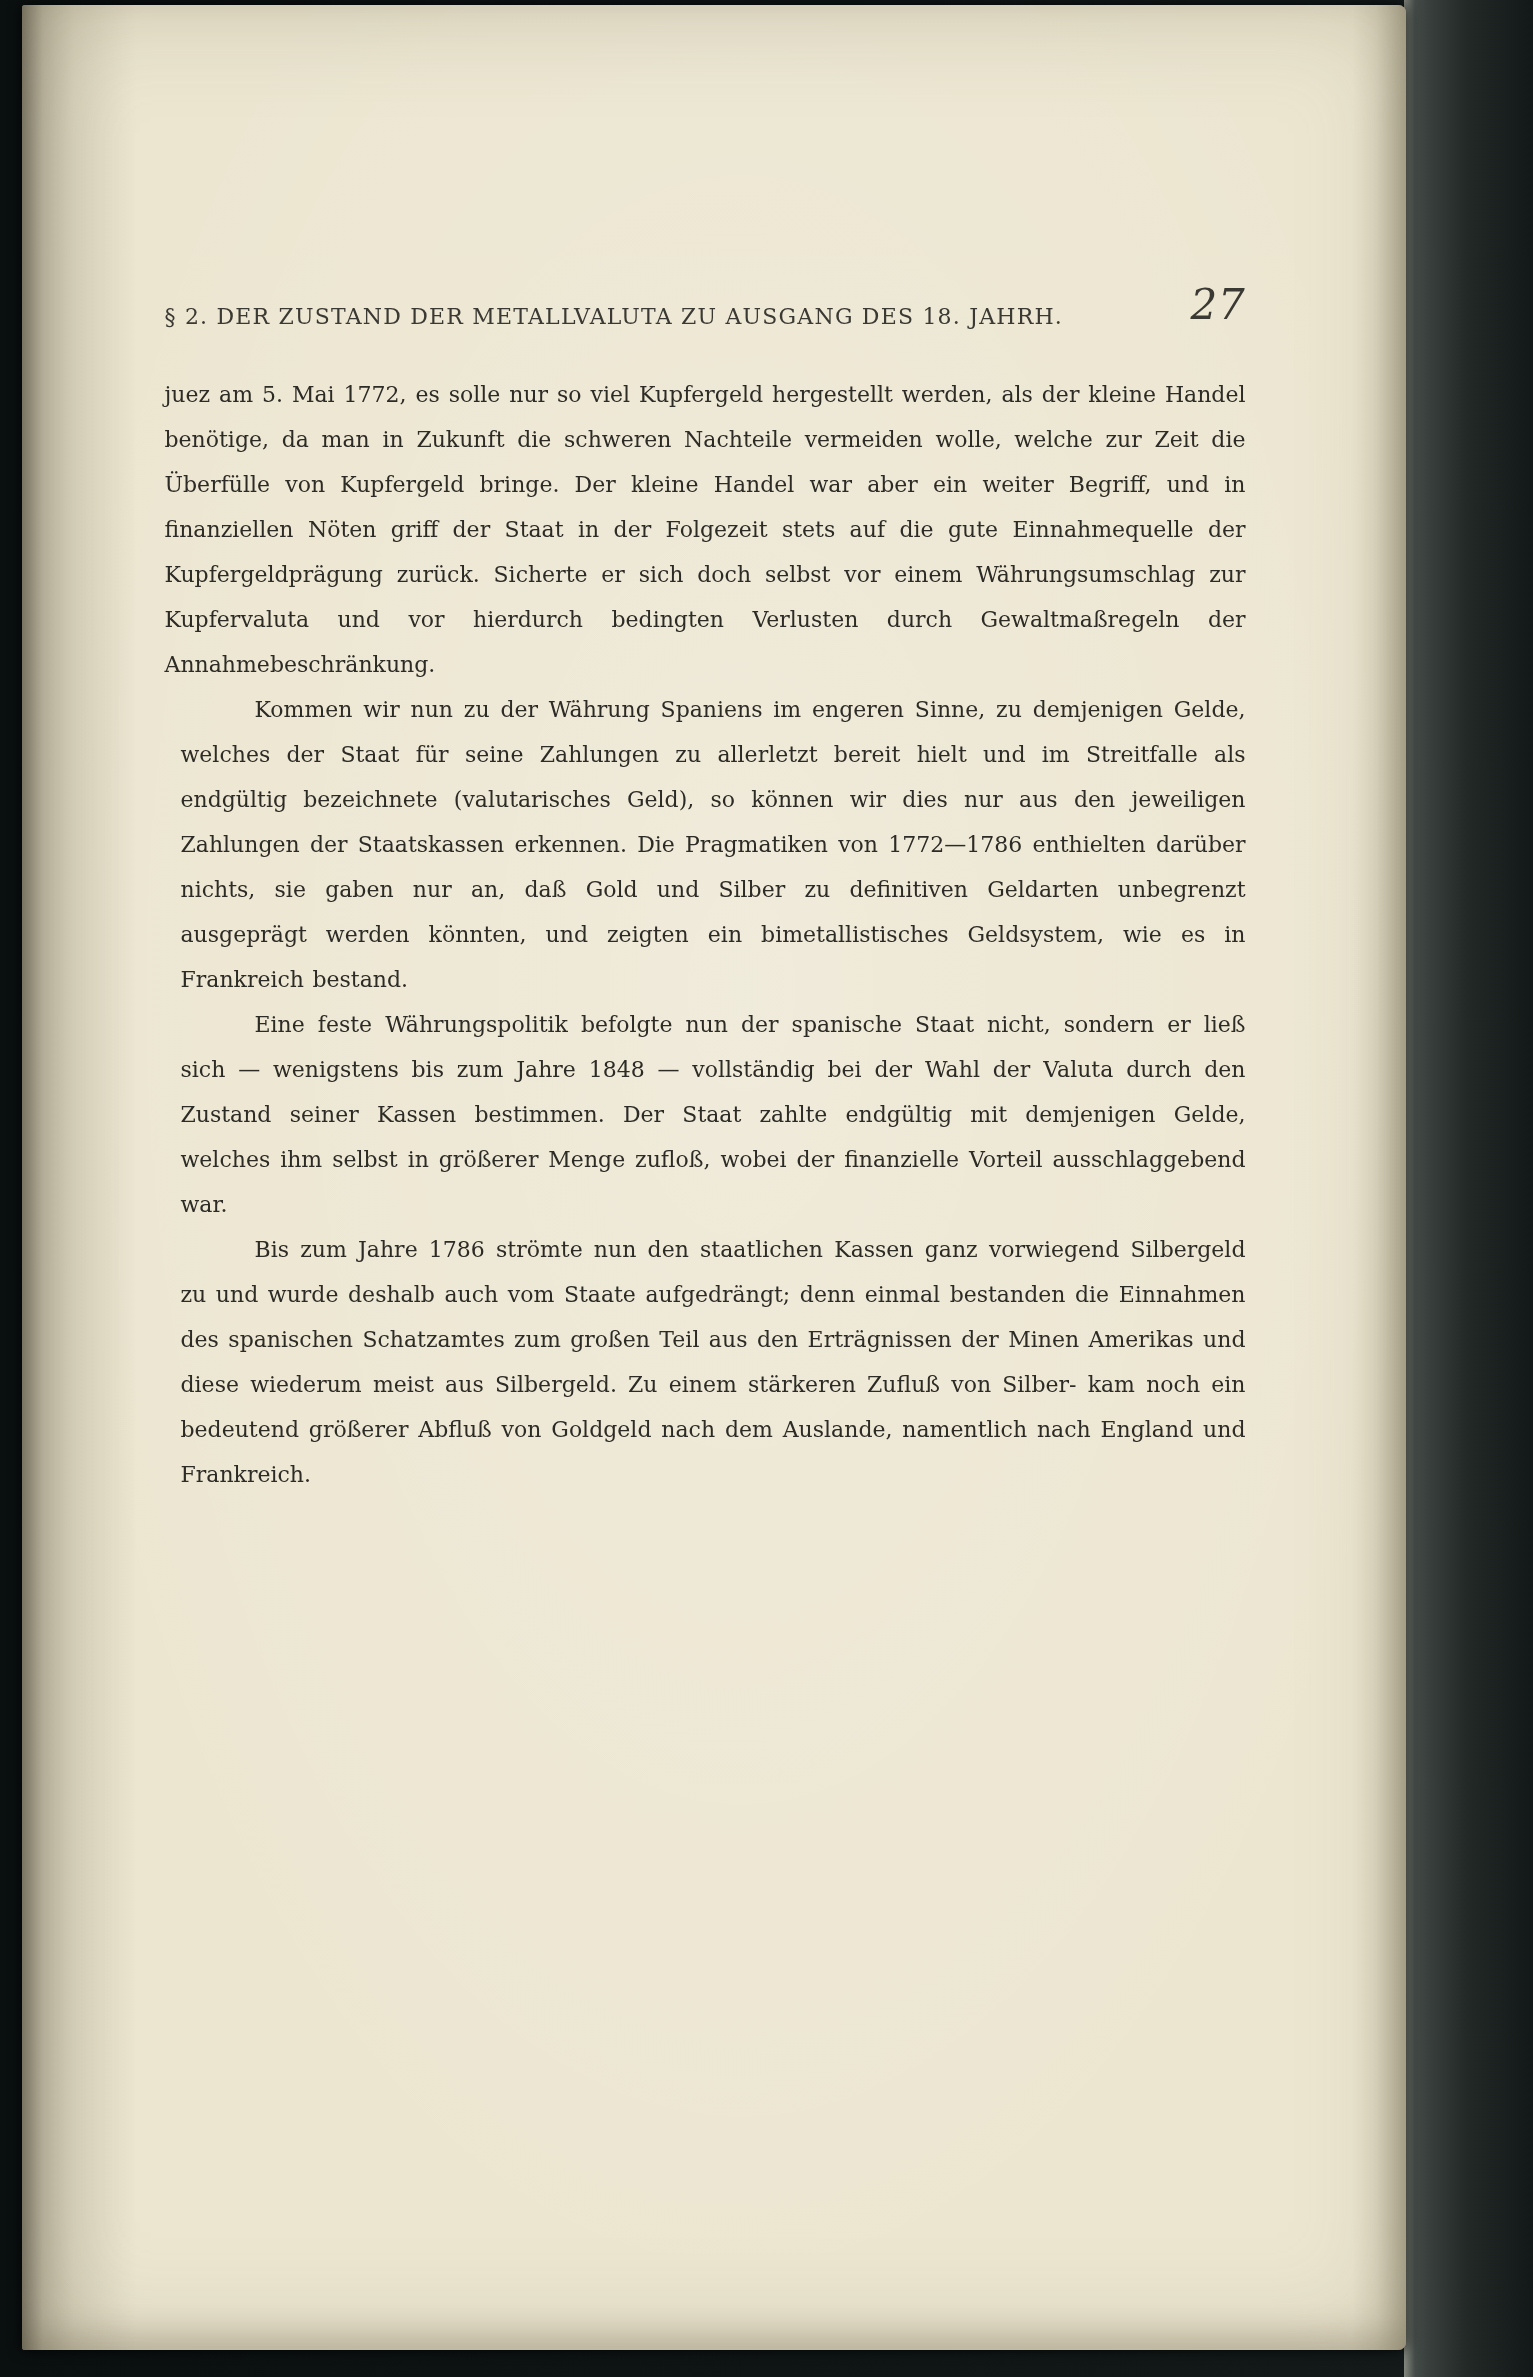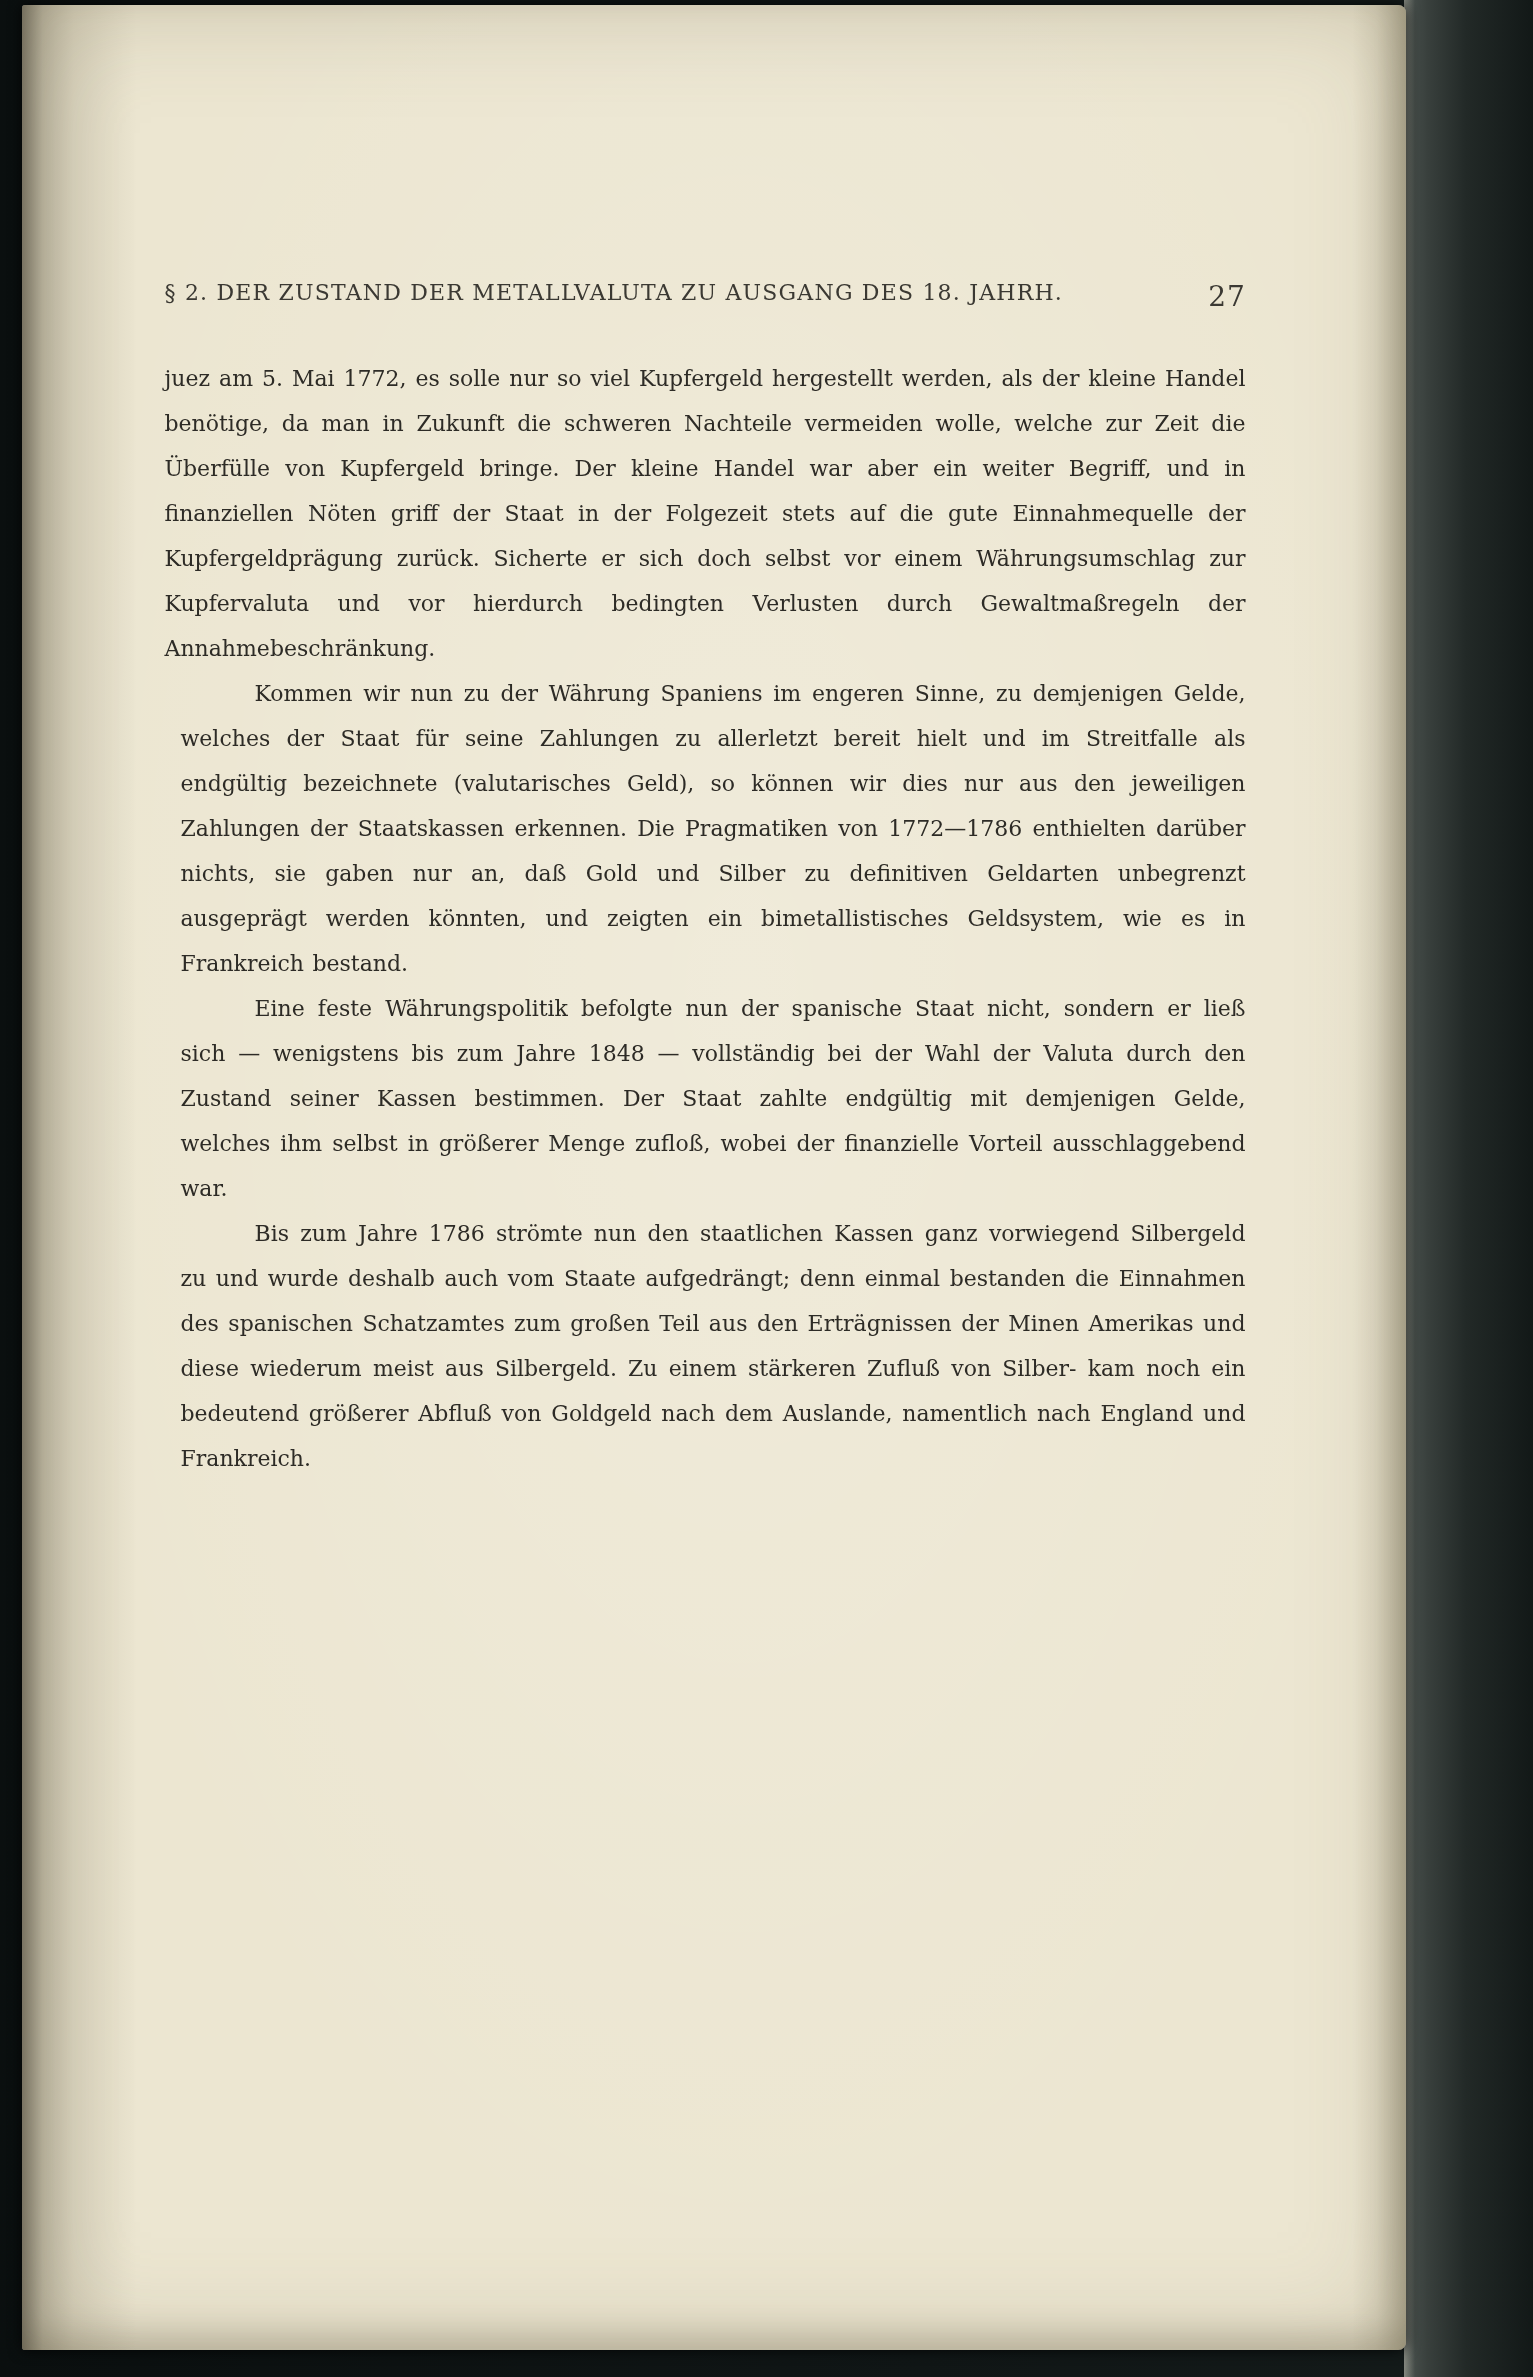--- a/index.html
+++ b/index.html
@@ -82,31 +82,32 @@
     position: absolute;
     left: 143px;
     right: 160px;
     top: 275px;
     color: #2d2b26;
   }
 
   .running-head {
     display: flex;
     justify-content: space-between;
-    align-items: flex-start;
+    align-items: flex-end;
     color: #3b3933;
   }
   .head-title {
     font-size: 22px;
     letter-spacing: 1.2px;
     white-space: nowrap;
   }
   .page-num {
-    font-size: 28px;
+    font-size: 42px;
     letter-spacing: 0.8px;
+    font-style: italic;
   }
 
   .body-text {
     margin-top: 43px;
   }
 
   .para {
     margin: 0;
     font-size: 22px;
     line-height: 45px;

